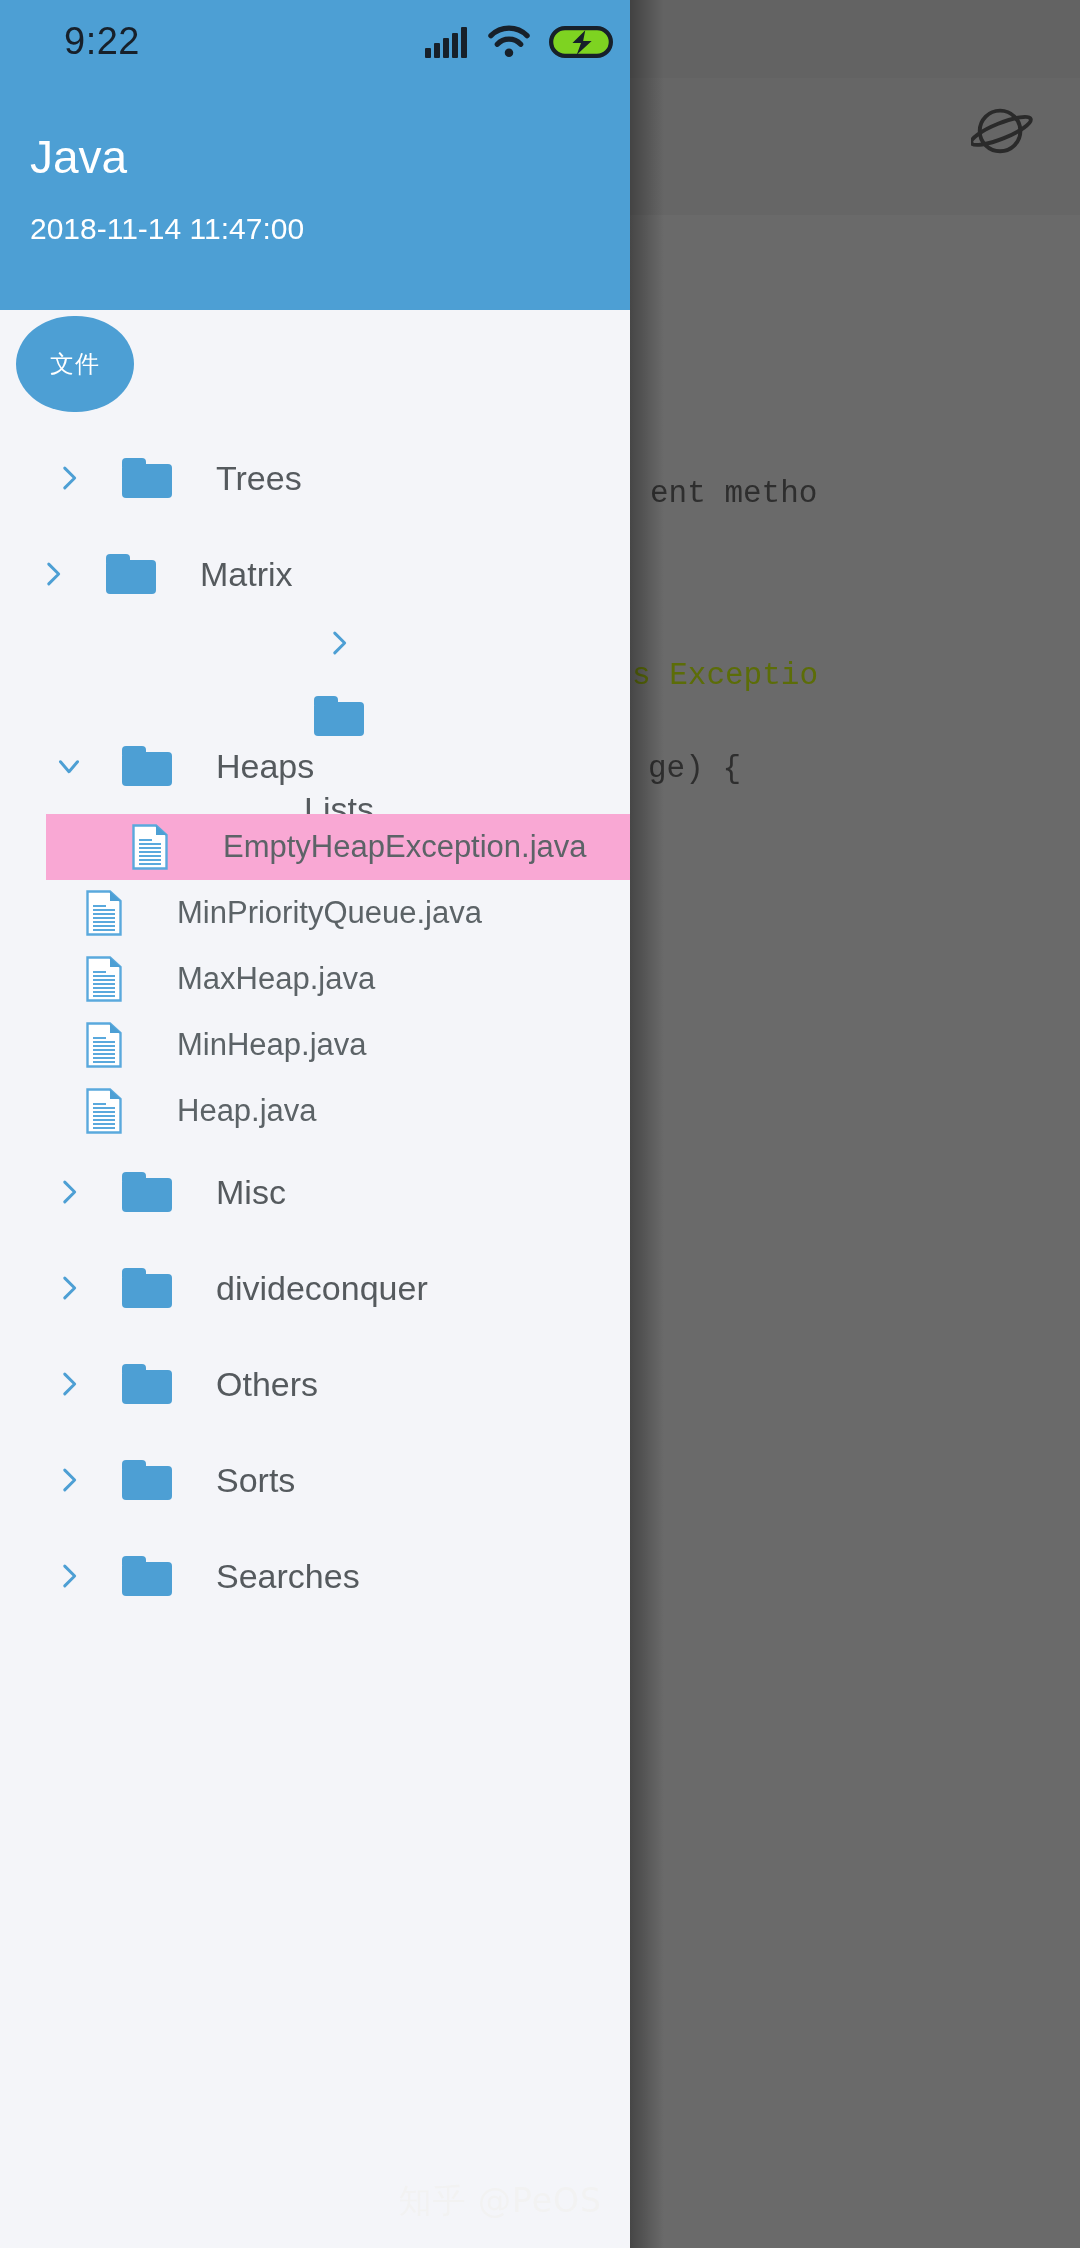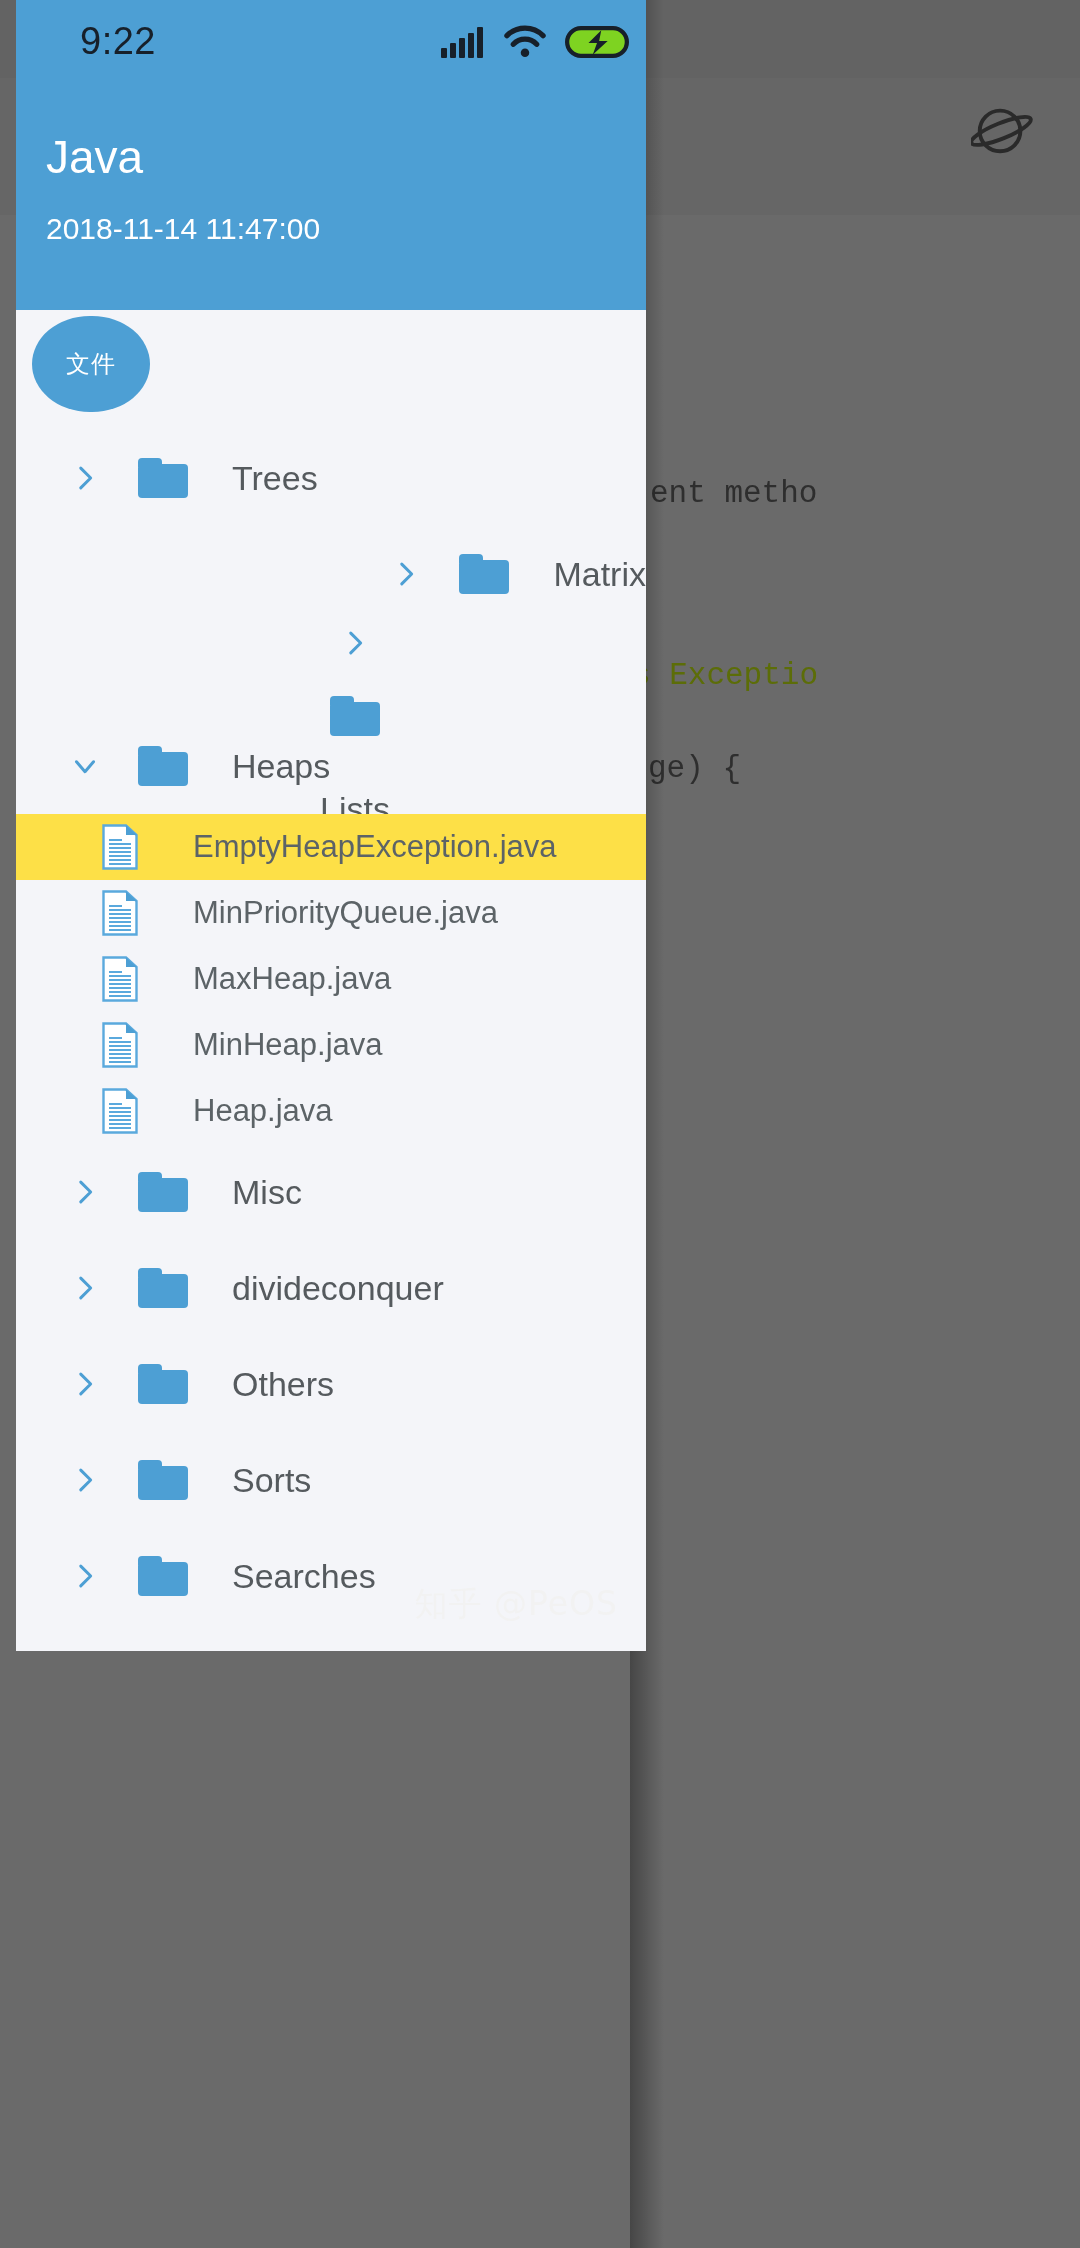--- a/index.html
+++ b/index.html
@@ -39,22 +39,22 @@
   #code-layer .ln{ position:absolute; left:0; }
 
   
   #drawer-shadow{
     position:absolute; left:630px; top:0; width:34px; height:2248px;
     background:linear-gradient(to right, rgba(0,0,0,0.34), rgba(0,0,0,0));
   }
 
   
   #drawer{
-    position:absolute; left:16px; top:0;
-    width:630px; height:1651px;
+    position:absolute; left:0; top:0;
+    width:630px; height:2248px;
     background:#f4f5f9;
   }
   #drawer-header{
     width:630px; height:310px;
     background:#4d9fd4;
     position:relative;
   }
   .statusbar{
     position:absolute; left:0; top:0; width:630px; height:78px;
   }
@@ -98,21 +98,21 @@
   #tree{
     position:absolute; left:0; top:430px; width:630px;
   }
   .row{
     display:flex; align-items:center;
     height:80px;
     position:relative;
   }
   .row.folder{ height:80px; }
   .row.file{ height:55px; }
-  .row.selected{ background:#fde047; }
+  .row.selected{ background:#f9a8d4;margin-left:46px; }
 
   .chev{
     width:42px; height:42px; flex:0 0 42px;
     display:flex; align-items:center; justify-content:center;
   }
   .chev svg{ display:block; }
 
   .folder-ico{
     width:50px; height:40px; flex:0 0 50px;
     position:relative;
@@ -208,21 +208,21 @@
           </svg>
         </span>
         <span class="gap-chev-folder"></span>
         <span class="folder-ico">
           <span class="tab"></span>
           <span class="body"></span>
         </span>
         <span class="gap-folder-label"></span>
         <span class="label">Trees</span>
       </div>
-      <div class="row folder" style="padding-left: 64px; height: 96px; justify-content: flex-end;">
+      <div class="row folder" style="padding-left: 32px; height: 96px;">
         <span class="chev">
           <svg viewBox="0 0 24 24" width="34" height="34">
             <path d="M9 5 L16 12 L9 19" fill="none" stroke="#4d9fd4" stroke-width="2.1" stroke-linecap="round" stroke-linejoin="round"></path>
           </svg>
         </span>
         <span class="gap-chev-folder"></span>
         <span class="folder-ico">
           <span class="tab"></span>
           <span class="body"></span>
         </span>

